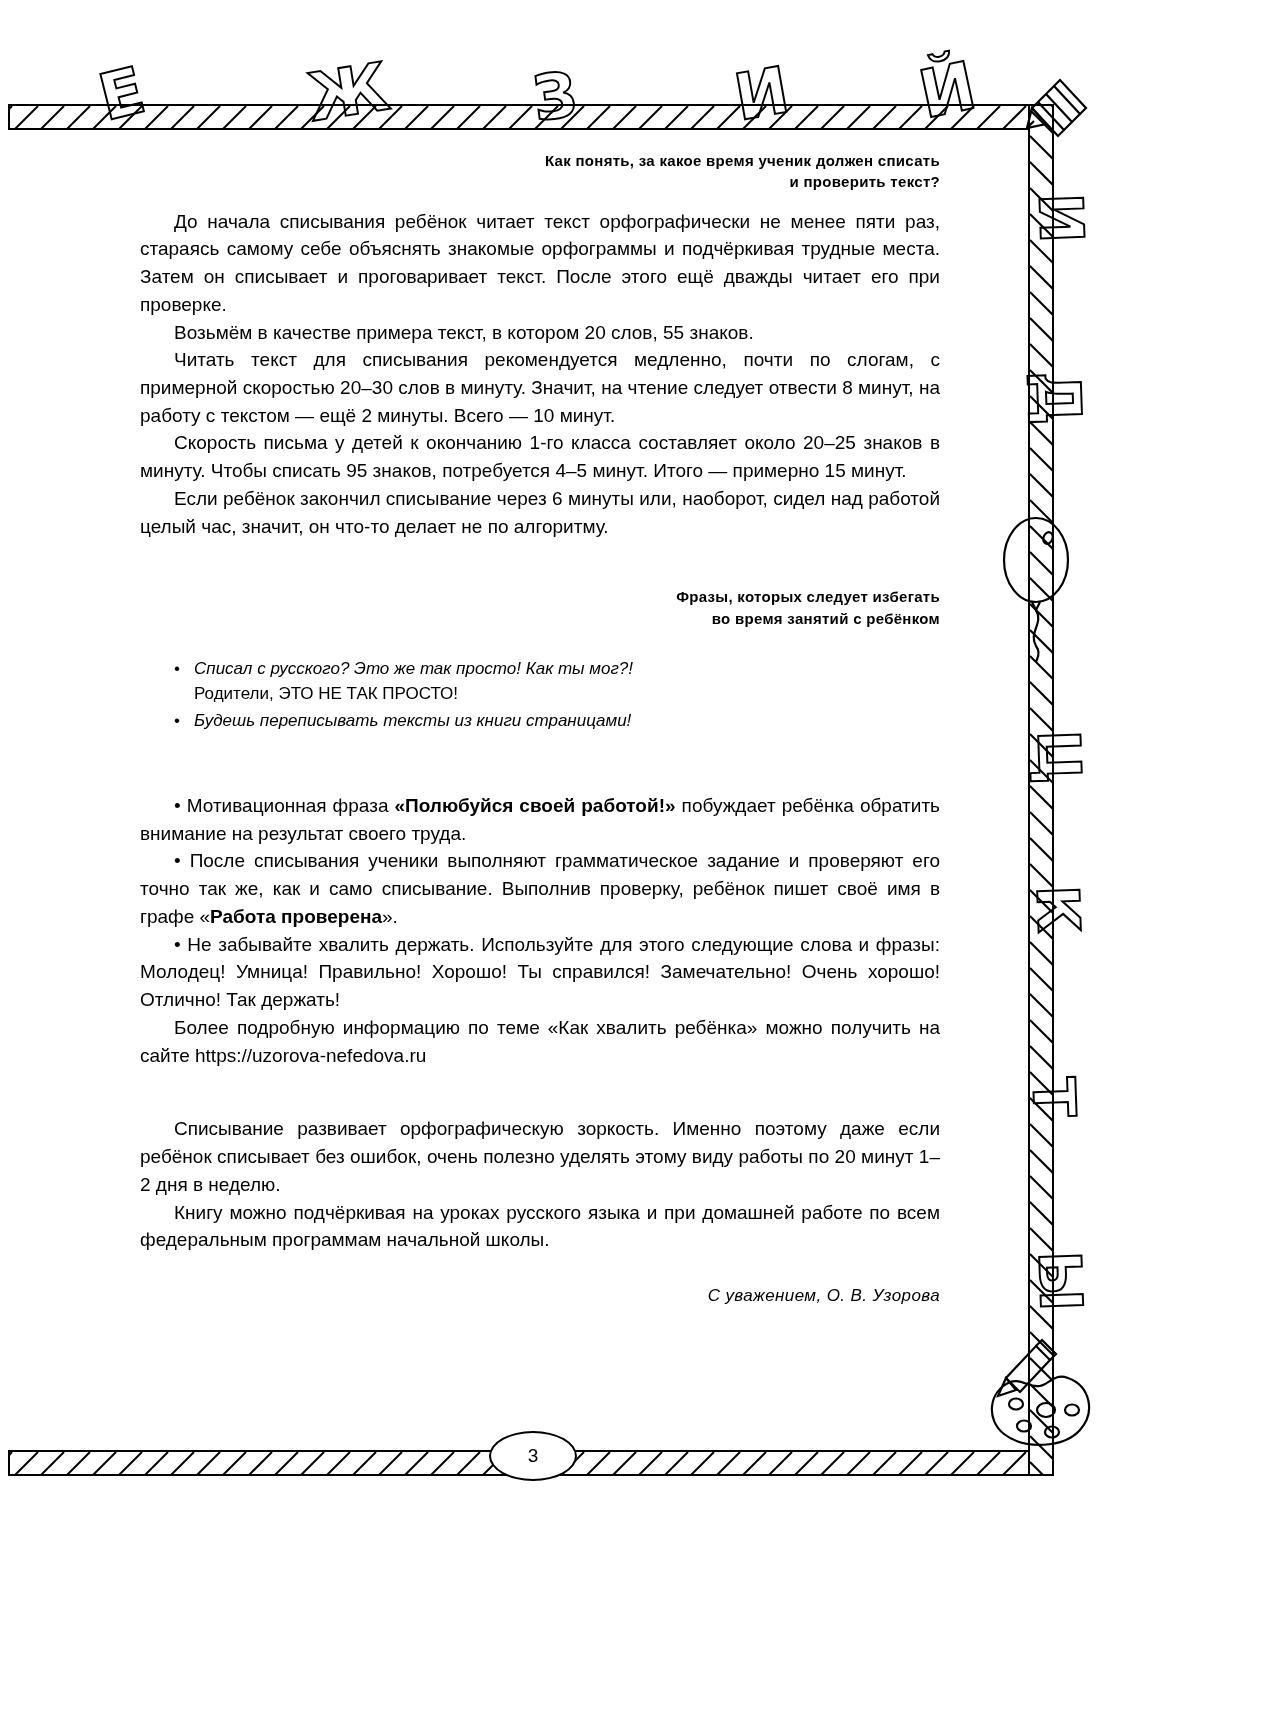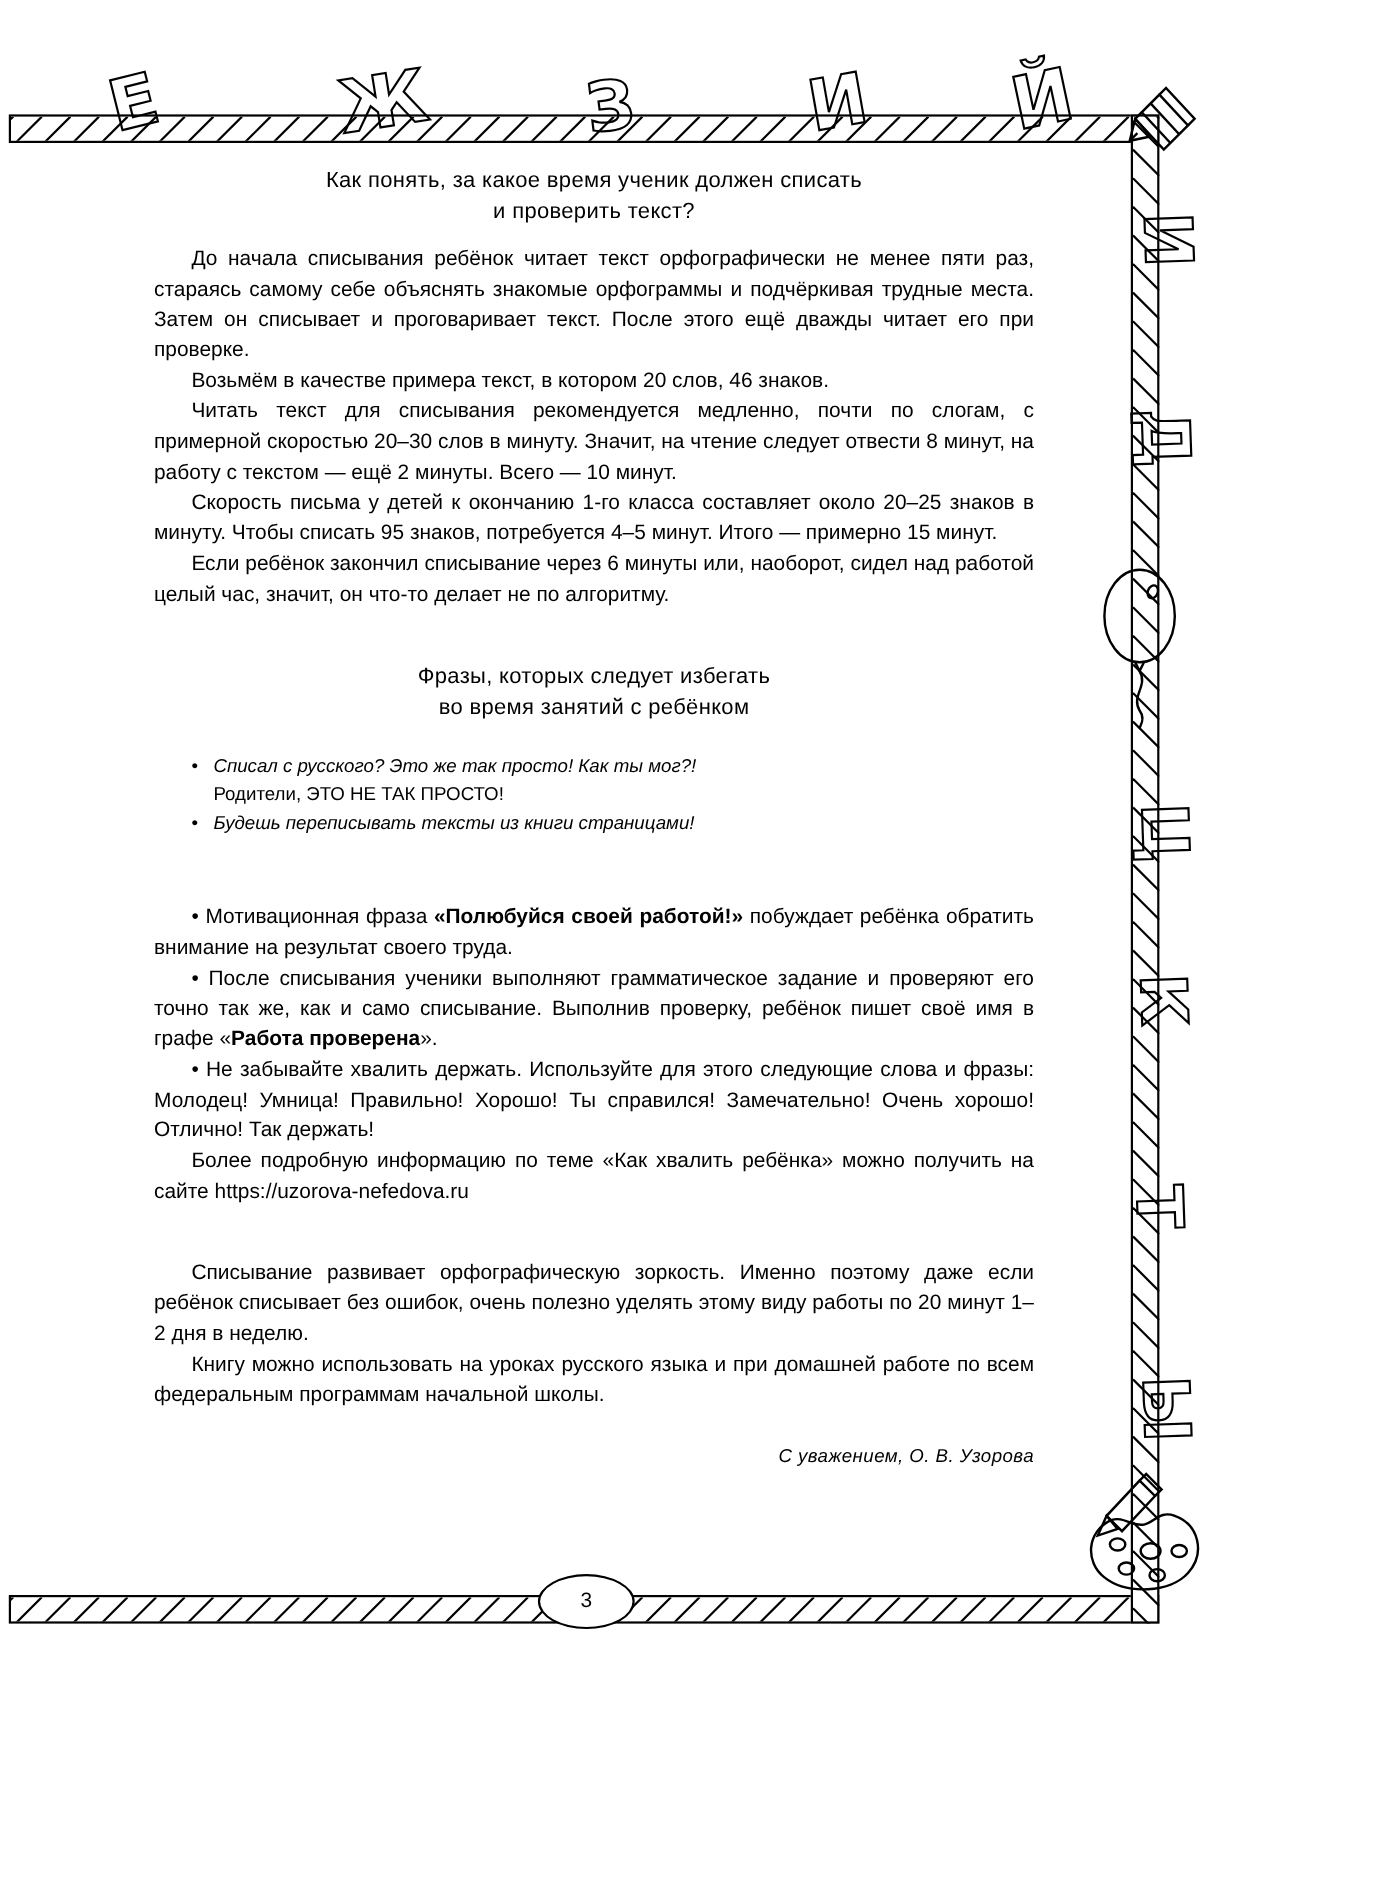--- a/index.html
+++ b/index.html
@@ -18,21 +18,21 @@
   #top-rail{left:8px;top:104px;width:1046px;}
   #bottom-rail{left:8px;top:1450px;width:1046px;}
   #right-rail{left:1028px;top:104px;height:1372px;}
 
   
   .glyph{position:absolute;font-family:"DejaVu Sans",sans-serif;font-weight:700;
          color:transparent;-webkit-text-stroke:2px #000;user-select:none;line-height:1;}
 
   
   .content{position:absolute;left:140px;top:150px;width:800px;}
-  h2.sect{font-size:20px;font-weight:400;text-align:center;margin:0 0 6px 0;
+  h2.sect{font-size:15px;font-weight:700;text-align:right;margin:0 0 6px 0;
           line-height:1.42;letter-spacing:0.3px;}
   h2.sect .l2{display:block;}
   p.body{font-size:19px;line-height:1.46;margin:0;text-align:justify;
          text-indent:34px;}
   .gap-s{height:9px;}
   .gap-m{height:22px;}
   .gap-l{height:34px;}
   .gap-xl{height:46px;}
   ul.phrases{list-style:none;margin:0;padding:0;}
   ul.phrases li{font-size:17px;line-height:1.47;margin:0 0 2px 34px;
@@ -286,21 +286,21 @@
   <div class="content">
 
     <h2 class="sect">
       <span>Как понять, за какое время ученик должен списать</span>
       <span class="l2">и проверить текст?</span>
     </h2>
 
     <div class="gap-s"></div>
 
     <p class="body">До начала списывания ребёнок читает текст орфографически не менее пяти раз, стараясь самому себе объяснять знакомые орфограммы и подчёркивая трудные места. Затем он списывает и проговаривает текст. После этого ещё дважды читает его при проверке.</p>
-    <p class="body">Возьмём в качестве примера текст, в котором 20 слов, 46 знаков.</p>
+    <p class="body">Возьмём в качестве примера текст, в котором 20 слов, 55 знаков.</p>
     <p class="body">Читать текст для списывания рекомендуется медленно, почти по слогам, с примерной скоростью 20–30 слов в минуту. Значит, на чтение следует отвести 8 минут, на работу с текстом — ещё 2 минуты. Всего — 10 минут.</p>
     <p class="body">Скорость письма у детей к окончанию 1-го класса составляет около 20–25 знаков в минуту. Чтобы списать 95 знаков, потребуется 4–5 минут. Итого — примерно 15 минут.</p>
     <p class="body">Если ребёнок закончил списывание через 6 минуты или, наоборот, сидел над работой целый час, значит, он что-то делает не по алгоритму.</p>
 
     <div class="gap-xl"></div>
 
     <h2 class="sect">
       <span>Фразы, которых следует избегать</span>
       <span class="l2">во время занятий с ребёнком</span>
     </h2>
@@ -327,18 +327,18 @@
     <p class="body"><span>• Мотивационная фраза </span><b>«Полюбуйся своей работой!»</b><span> побуждает ребёнка обратить внимание на результат своего труда.</span></p>
 
     <p class="body"><span>• После списывания ученики выполняют грамматическое задание и проверяют его точно так же, как и само списывание. Выполнив проверку, ребёнок пишет своё имя в графе «</span><b>Работа проверена</b><span>».</span></p>
 
     <p class="body">• Не забывайте хвалить держать. Используйте для этого следующие слова и фразы: Молодец! Умница! Правильно! Хорошо! Ты справился! Замечательно! Очень хорошо! Отлично! Так держать!</p>
     <p class="body">Более подробную информацию по теме «Как хвалить ребёнка» можно получить на сайте https://uzorova-nefedova.ru</p>
 
     <div class="gap-xl"></div>
 
     <p class="body">Списывание развивает орфографическую зоркость. Именно поэтому даже если ребёнок списывает без ошибок, очень полезно уделять этому виду работы по 20 минут 1–2 дня в неделю.</p>
-    <p class="body">Книгу можно использовать на уроках русского языка и при домашней работе по всем федеральным программам начальной школы.</p>
+    <p class="body">Книгу можно подчёркивая на уроках русского языка и при домашней работе по всем федеральным программам начальной школы.</p>
 
     <div class="sig">С уважением, О. В. Узорова</div>
   </div>
 
 </div>
 
 </body></html>

